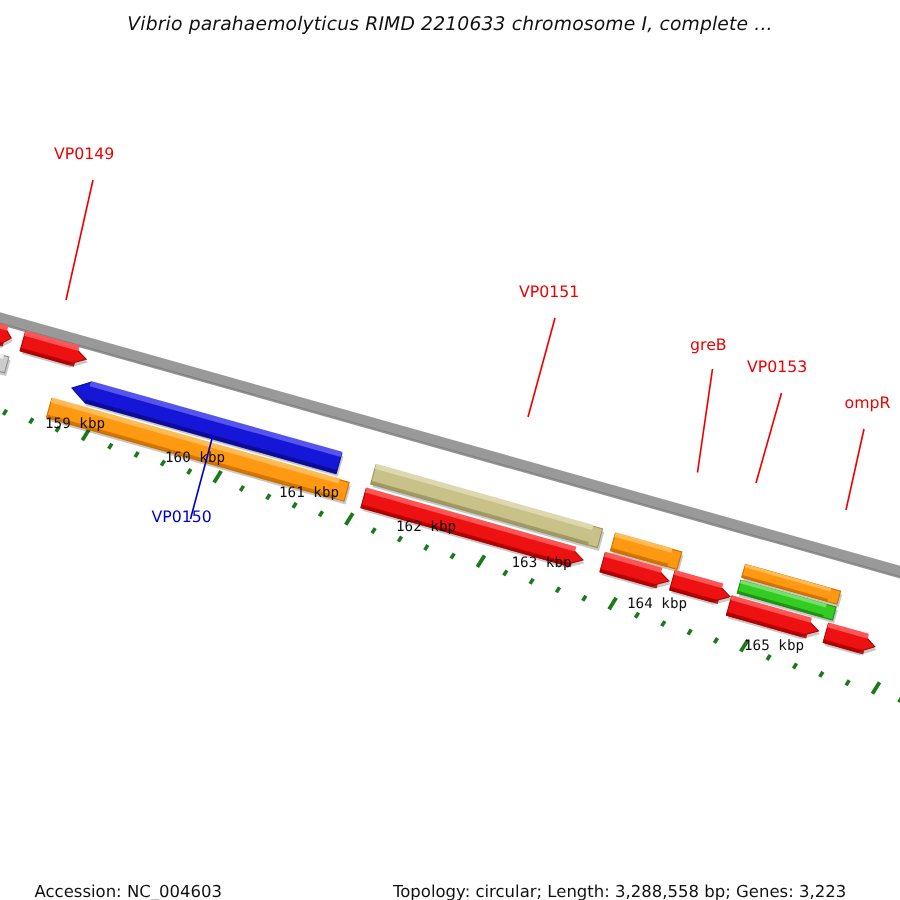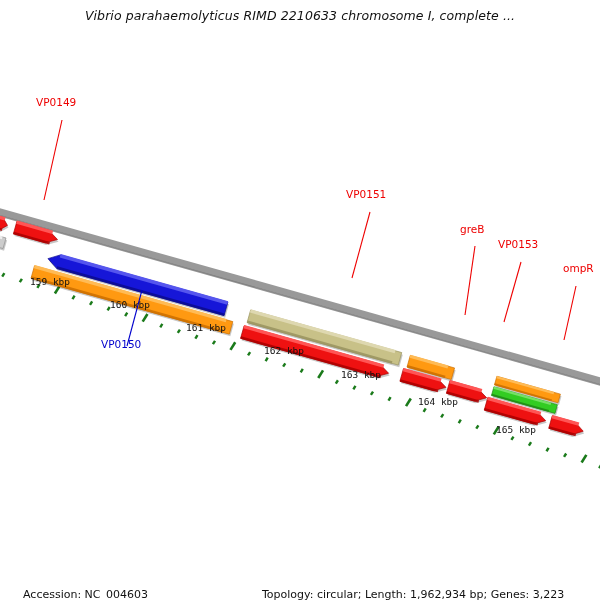--- a/index.html
+++ b/index.html
@@ -202,16 +202,16 @@
         </g>
         <g>
           <line x1="576" y1="286" x2="564" y2="340" stroke="#ee0000" stroke-width="1.1"></line>
           <text x="563" y="272" fill="#ee0000" font-family="&quot;DejaVu Sans&quot;, sans-serif" font-size="10.5">ompR</text>
         </g>
       </g>
   </svg>
 
   <div class="footer">
     <span class="acc">Accession: NC_004603</span>
-    <span class="topo">Topology: circular; Length: 1,962,934 bp; Genes: 3,223</span>
+    <span class="topo">Topology: circular; Length: 3,288,558 bp; Genes: 3,223</span>
   </div>
 
 </div>
 
 </body></html>

